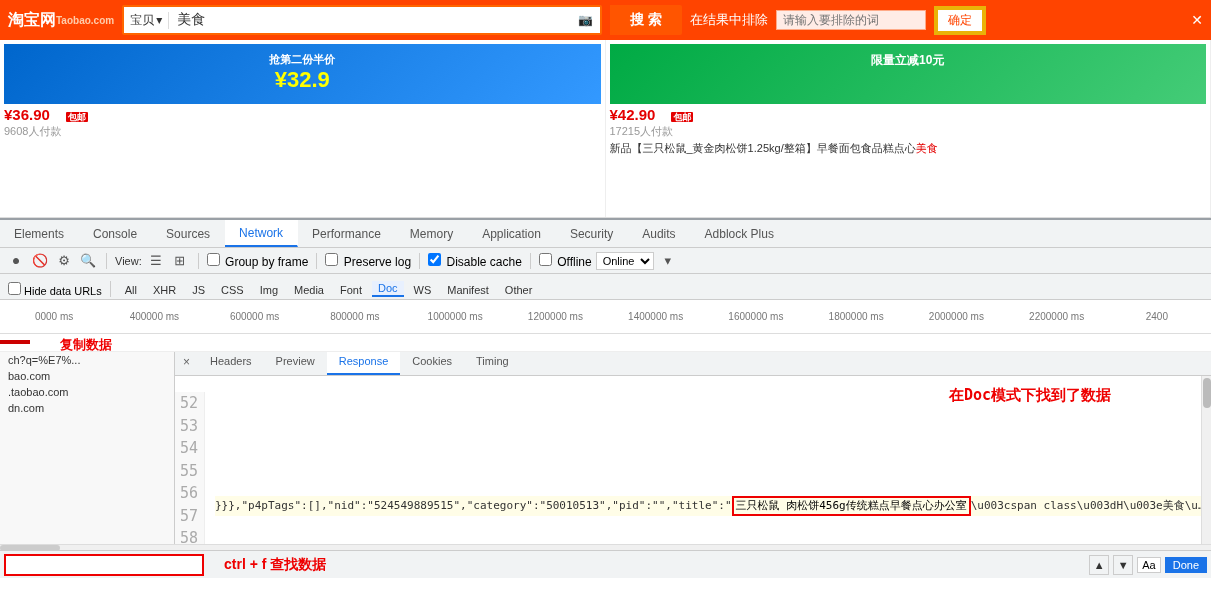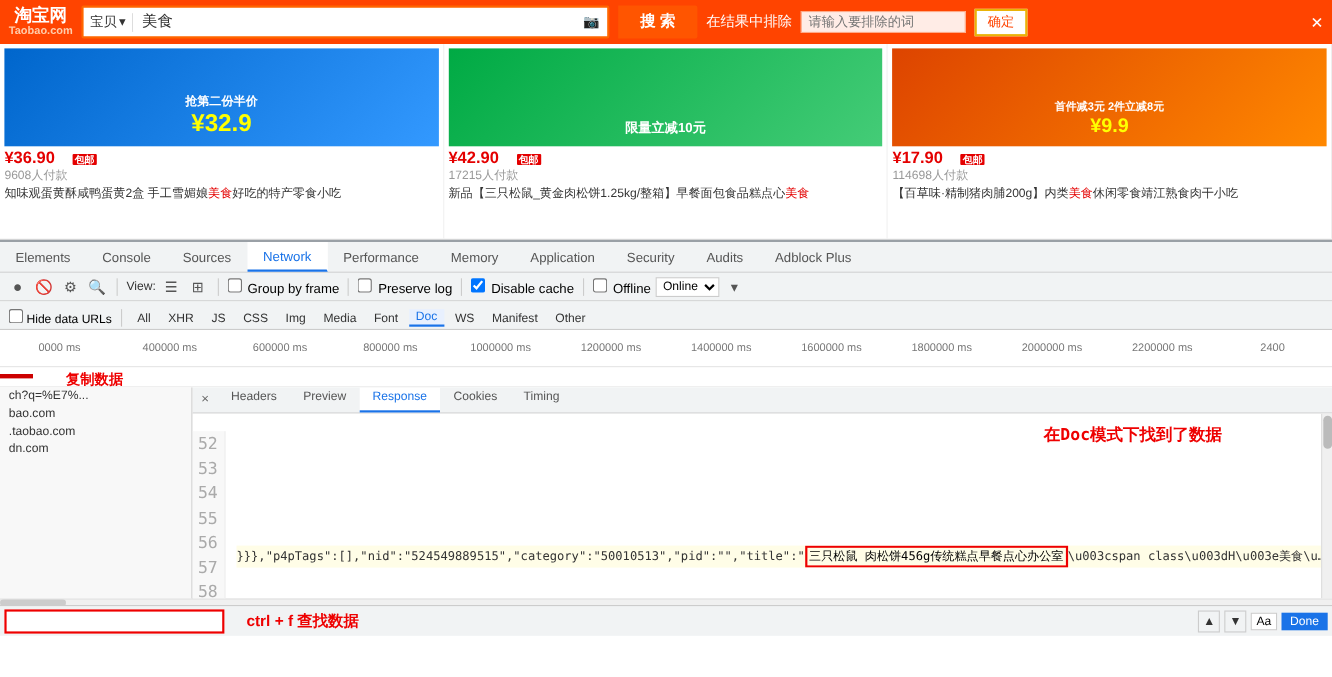--- a/index.html
+++ b/index.html
@@ -8,21 +8,21 @@
     
     .top-bar {
       display: flex;
       align-items: center;
       background: #ff4400;
       padding: 4px 8px;
       gap: 8px;
       height: 40px;
     }
     .logo {
-      display: flex; flex-direction: column; align-items: center;
+      display: flex; align-items: center;
       color: #fff; font-weight: bold; font-size: 13px; line-height: 1.1;
     }
     .logo-cn { font-size: 16px; font-weight: bold; color: #fff; }
     .logo-en { font-size: 10px; color: #ffccaa; }
     .search-box {
       display: flex; align-items: center; background: #fff; border: 2px solid #ff6600;
       border-radius: 2px; flex: 1; max-width: 480px; height: 30px;
     }
     .search-category {
       padding: 0 6px; border-right: 1px solid #ddd; font-size: 12px; color: #333; cursor: pointer;
@@ -38,37 +38,37 @@
       background: #ff5500; color: #fff; border: none; padding: 0 20px; height: 30px;
       font-size: 14px; cursor: pointer; border-radius: 0 2px 2px 0; font-weight: bold;
     }
     .filter-area {
       display: flex; align-items: center; gap: 8px; color: #fff; font-size: 13px;
     }
     .filter-input {
       border: 1px solid #ffaa88; background: rgba(255,255,255,0.9); padding: 2px 6px; font-size: 12px; width: 150px;
     }
     .confirm-btn {
-      background: #fff; color: #ff4400; border: 2px solid #eab308; padding: 2px 10px; font-size: 12px; cursor: pointer;
+      background: #fff; color: #ff4400; border: 4px solid #eab308; padding: 2px 10px; font-size: 12px; cursor: pointer;
     }
     .close-x {
       color: #fff; font-size: 14px; cursor: pointer; margin-left: auto;
     }
 
     
     .product-grid {
       display: flex; background: #f5f5f5; border-bottom: 1px solid #ddd;
       height: 178px; overflow: hidden;
     }
     .product-item {
       background: #fff; padding: 4px; flex: 1; border-right: 1px solid #eee; overflow: hidden;
       display: flex; flex-direction: column;
     }
     .product-img {
-      height: 89px; overflow: hidden; display: flex; align-items: flex-end; justify-content: center;
+      height: 60px; overflow: hidden; display: flex; align-items: flex-start; justify-content: center;
     }
     
     .banner-red { background: linear-gradient(135deg, #cc2200, #ff5500); }
     .banner-blue { background: linear-gradient(135deg, #0066cc, #3399ff); }
     .banner-green { background: linear-gradient(135deg, #00aa44, #44cc77); }
     .banner-orange { background: linear-gradient(135deg, #dd4400, #ff8800); }
     .product-price { color: #e40000; font-size: 15px; font-weight: bold; margin-top: 2px; }
     .product-sold { font-size: 11px; color: #999; }
     .product-title { font-size: 11px; color: #333; line-height: 1.3; margin-top: 2px; overflow: hidden; max-height: 32px; }
     .keyword { color: #e40000; }
@@ -232,55 +232,37 @@
     <div class="product-img banner-blue">
       <div class="banner-text">
         <div style="font-size:11px;color:#fff;">抢第二份半价</div>
         <div class="banner-price">¥32.9</div>
       </div>
     </div>
     <div class="product-price">
       ¥36.90<span class="tag-bao">包邮</span>
     </div>
     <div class="product-sold">9608人付款</div>
-    <div class="product-title">
-      知味观蛋黄酥咸鸭蛋黄2盒 手工雪媚娘<span class="keyword">美食</span>好吃的特产零食小吃
-    </div>
   </div>
 
   <div class="product-item">
     <div class="product-img banner-green">
       <div class="banner-text">
         <div style="font-size:12px;color:#fff;font-weight:bold;">限量立减10元</div>
       </div>
     </div>
     <div class="product-price">
       ¥42.90<span class="tag-bao">包邮</span>
     </div>
     <div class="product-sold">17215人付款</div>
     <div class="product-title">
       新品【三只松鼠_黄金肉松饼1.25kg/整箱】早餐面包食品糕点心<span class="keyword">美食</span>
     </div>
   </div>
 
-  <div class="product-item">
-    <div class="product-img banner-orange">
-      <div class="banner-text">
-        <div style="font-size:10px;color:#fff;">首件减3元 2件立减8元</div>
-        <div class="banner-price" style="font-size:18px;">¥9.9</div>
-      </div>
-    </div>
-    <div class="product-price">
-      ¥17.90<span class="tag-bao">包邮</span>
-    </div>
-    <div class="product-sold">114698人付款</div>
-    <div class="product-title">
-      【百草味·精制猪肉脯200g】内类<span class="keyword">美食</span>休闲零食靖江熟食肉干小吃
-    </div>
-  </div>
 </div>
 
 <div class="devtools-container">
 
   <div class="devtools-tabs">
     <div class="devtools-tab">Elements</div>
     <div class="devtools-tab">Console</div>
     <div class="devtools-tab">Sources</div>
     <div class="devtools-tab active">Network</div>
     <div class="devtools-tab">Performance</div>

